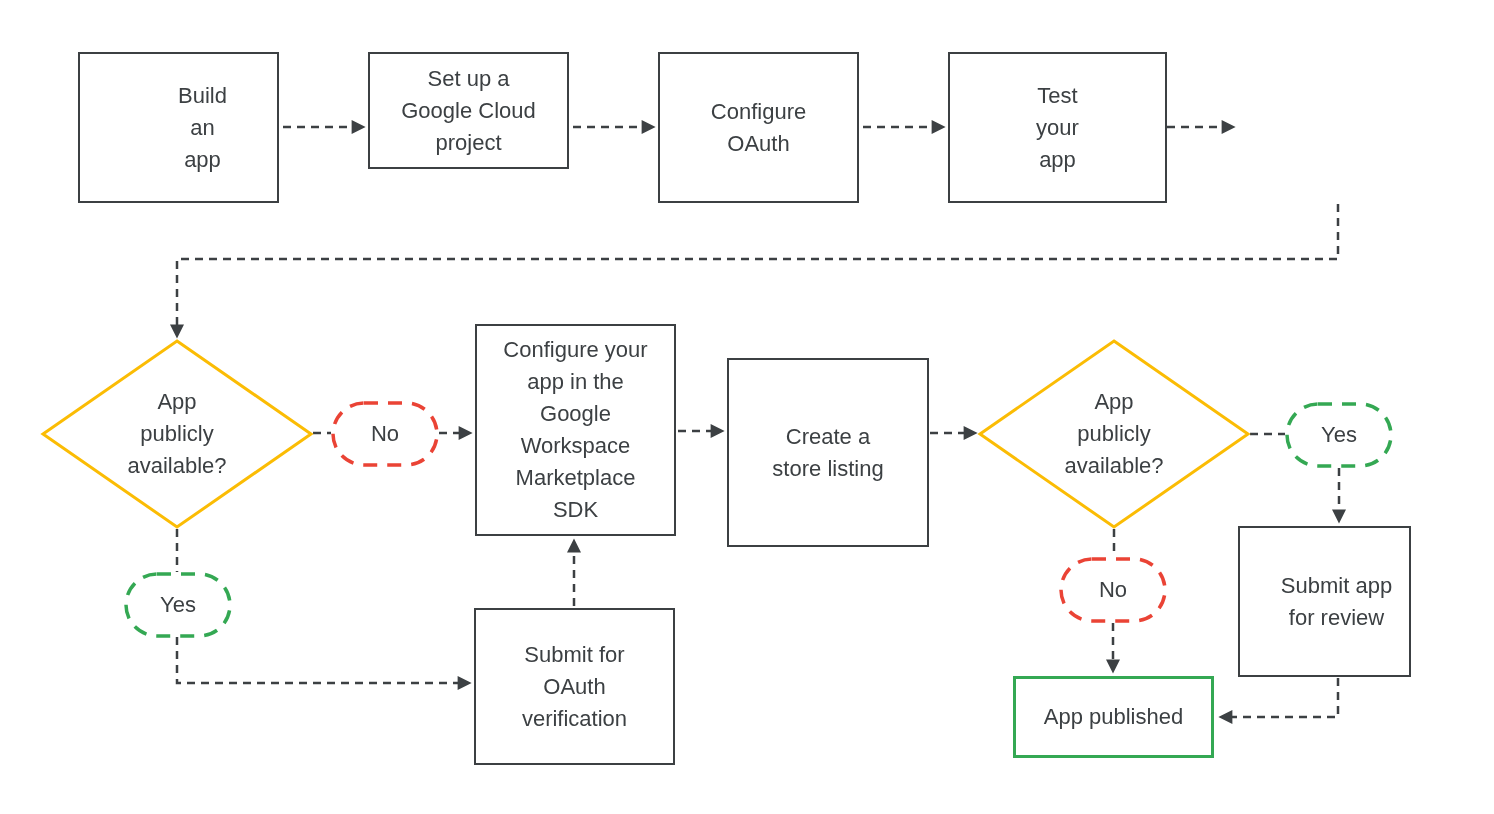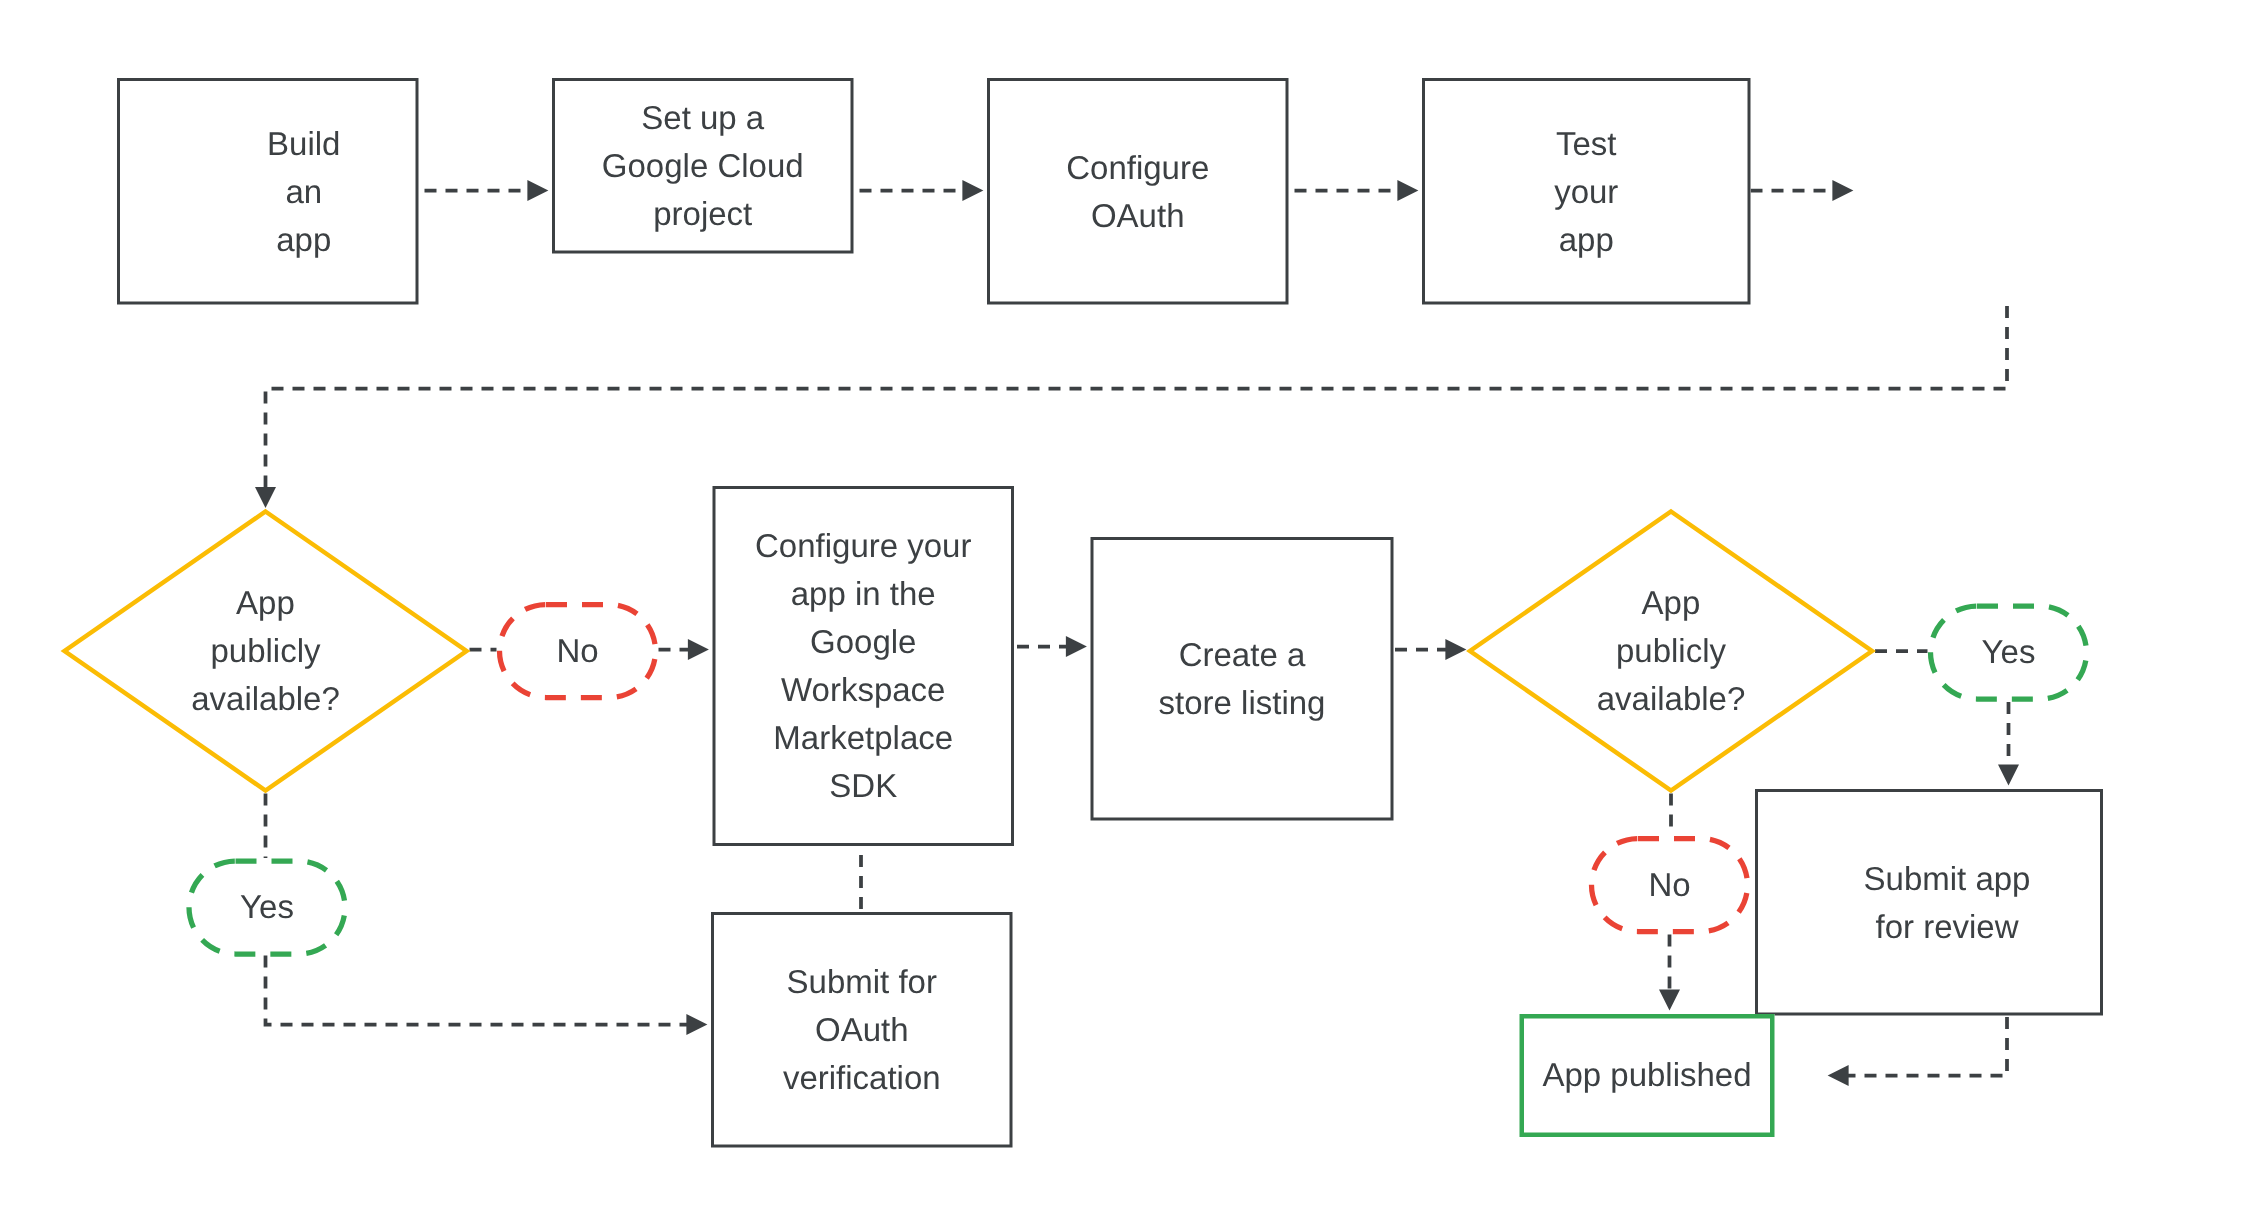--- a/index.html
+++ b/index.html
@@ -75,42 +75,42 @@
   <div class="node" style="left:658px;top:52px;width:201px;height:151px;">
     <span>Configure
 OAuth</span>
   </div>
   <div class="node" style="left:948px;top:52px;width:219px;height:151px;">
     <span>Test
 your
 app</span>
   </div>
 
-  <div class="node" style="left:475px;top:324px;width:201px;height:240px;">
+  <div class="node" style="left:475px;top:324px;width:201px;height:212px;">
     <span>Configure your
 app in the
 Google
 Workspace
 Marketplace
 SDK</span>
   </div>
   <div class="node" style="left:727px;top:358px;width:202px;height:189px;">
     <span>Create a
 store listing</span>
   </div>
   <div class="node" style="left:474px;top:608px;width:201px;height:157px;">
     <span>Submit for
 OAuth
 verification</span>
   </div>
-  <div class="node" style="left:1170px;top:526px;width:232px;height:151px;padding-left:24px;">
+  <div class="node" style="left:1238px;top:526px;width:173px;height:151px;padding-left:24px;">
     <span>Submit app
 for review</span>
   </div>
-  <div class="node published" style="left:1013px;top:676px;width:170px;height:82px;">
+  <div class="node published" style="left:1013px;top:676px;width:201px;height:82px;">
     <span>App published</span>
   </div>
 
   <div class="d-label" style="left:77px;top:374px;width:200px;height:120px;">App
 publicly
 available?</div>
   <div class="d-label" style="left:1014px;top:374px;width:200px;height:120px;">App
 publicly
 available?</div>
 

